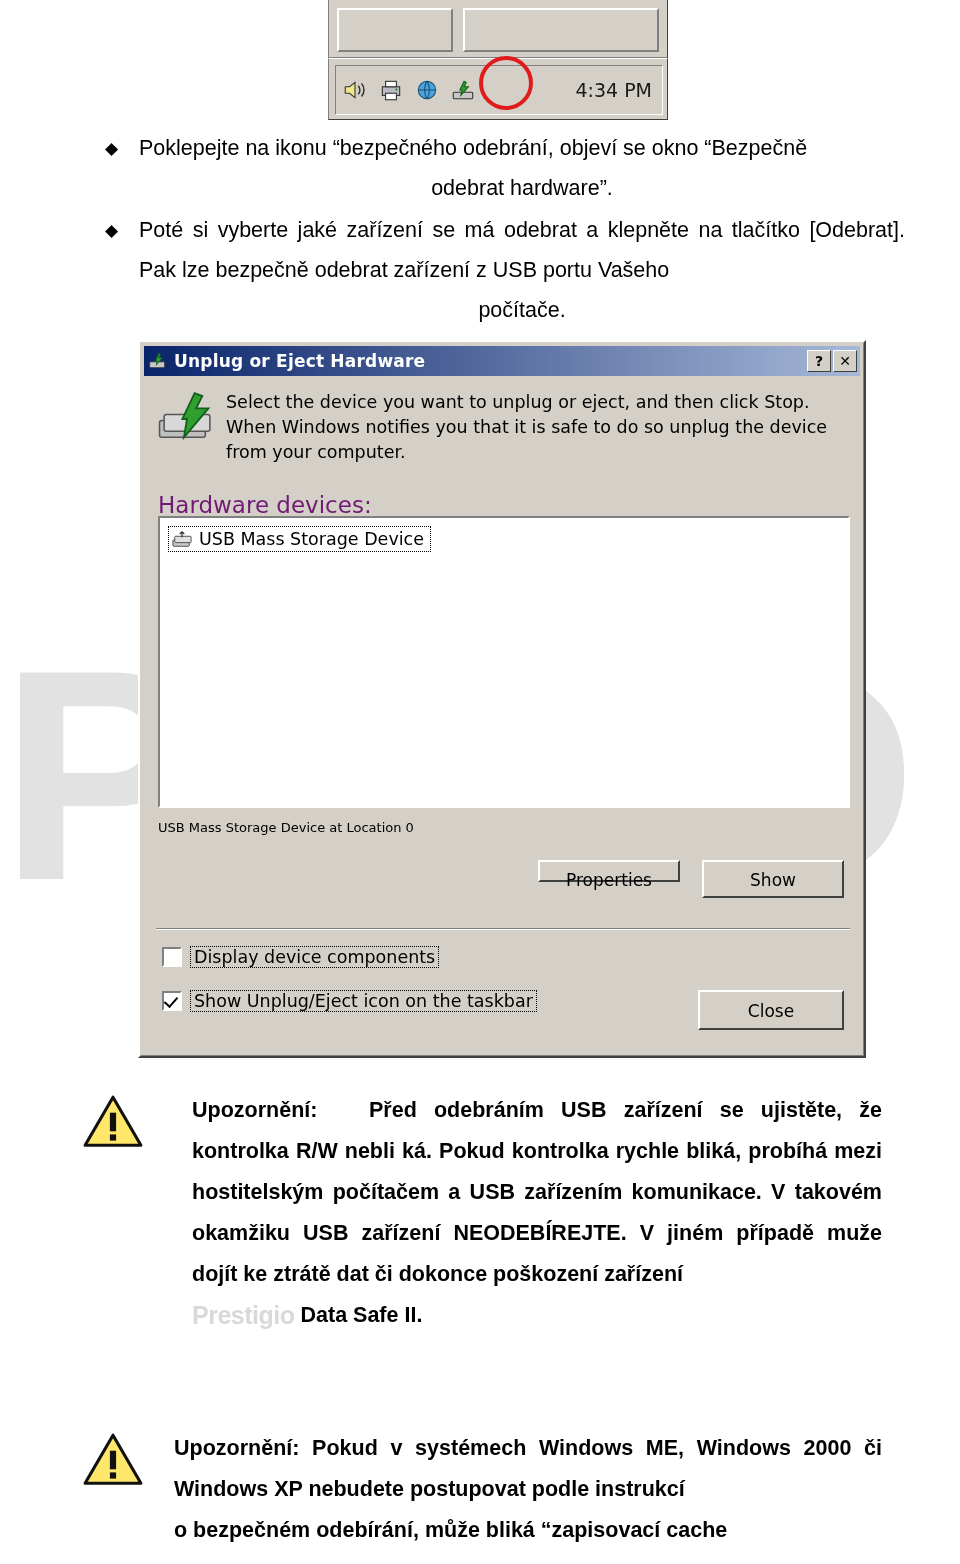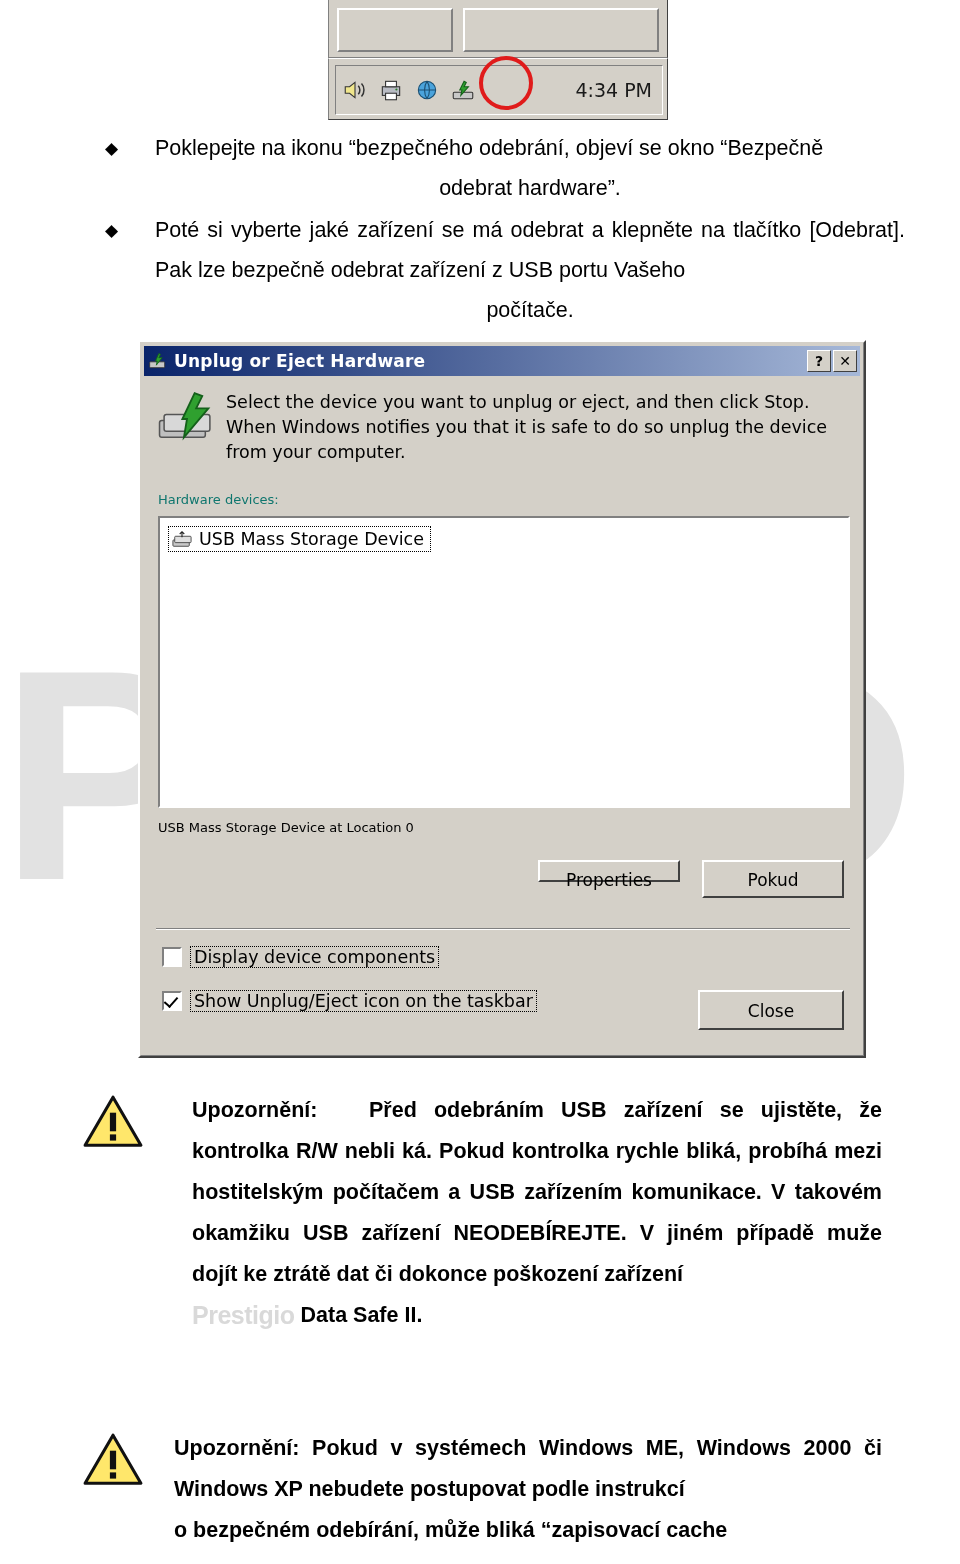--- a/index.html
+++ b/index.html
@@ -112,21 +112,20 @@
     color: #000;
     text-align: left;
     padding-top: 1px;
   }
   .bullet-text {
     flex: 1 1 auto;
     font-size: 21.5px;
     line-height: 40px;
     text-align: justify;
     color: #000;
-    margin-left: 16px;
   }
   .bullet-text .tail { text-align: center; display: block; }
 
   
   .dialog {
     position: absolute;
     left: 138px; top: 340px;
     width: 728px; height: 718px;
     background: #d4d0c8;
     border-top: 2px solid #ffffff;
@@ -181,22 +180,22 @@
   .head-icon { flex: 0 0 auto; width: 62px; height: 58px; }
   .head-text {
     flex: 1 1 auto;
     font-size: 17.5px;
     line-height: 25px;
     color: #000;
     padding-left: 8px;
   }
   .lbl-hw {
     position: absolute; left: 18px; top: 150px;
-    font-size: 13px;
-    color: #0f766e;
+    font-size: 23px;
+    color: #701a75;
   }
   .listbox {
     position: absolute; left: 18px; top: 174px;
     width: 692px; height: 292px;
     background: #ffffff;
     border-top: 2px solid #808080;
     border-left: 2px solid #808080;
     border-right: 2px solid #ffffff;
     border-bottom: 2px solid #ffffff;
   }
@@ -393,21 +392,21 @@
       <span class="item-label">USB Mass Storage Device</span>
     </div>
   </div>
 
   <div class="status-line">USB Mass Storage Device at Location 0</div>
 
   <div class="btn btn-props">
     <span>Properties</span>
   </div>
   <div class="btn btn-stop">
-    <span>Pokud</span>
+    <span>Show</span>
   </div>
 
   <div class="sep sep1"></div>
 
   <div class="chk-row r1">
     <div class="chk-box"></div>
     <div class="chk-label">Display device components</div>
   </div>
   <div class="chk-row r2">
     <div class="chk-box checked"></div>

